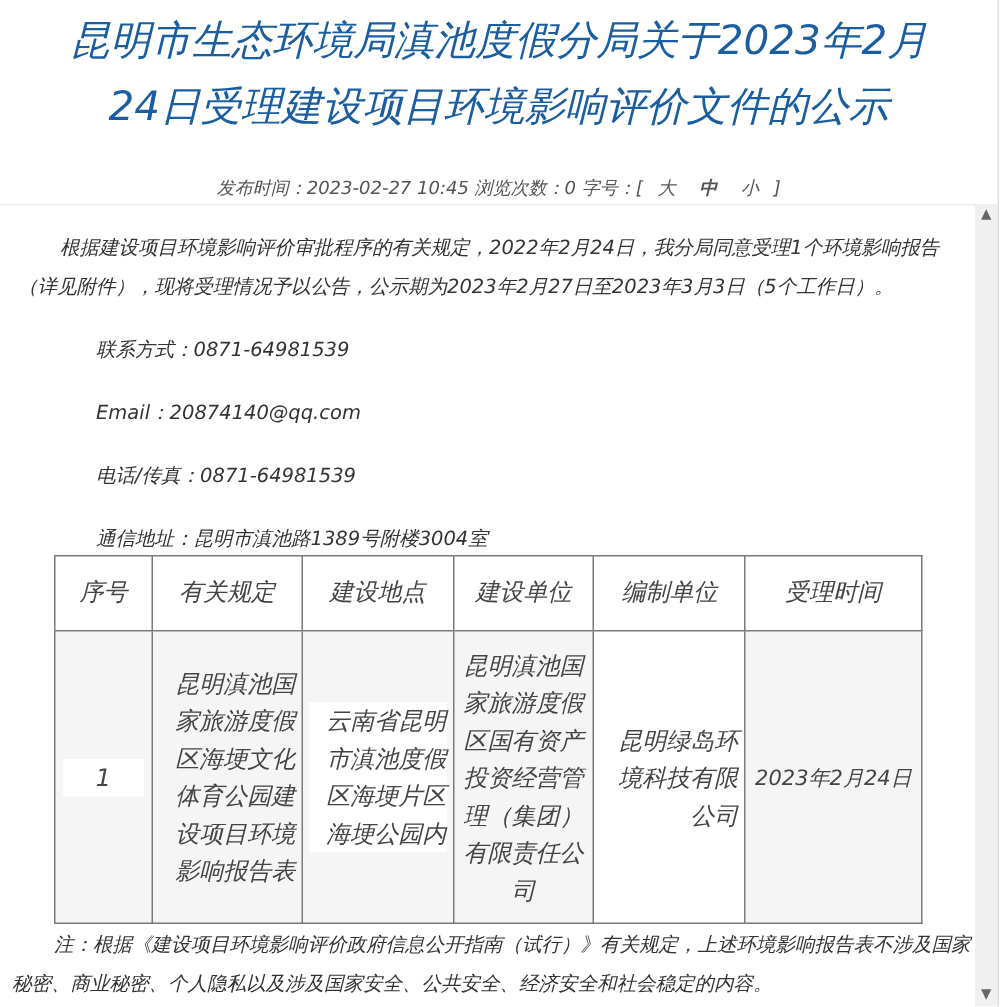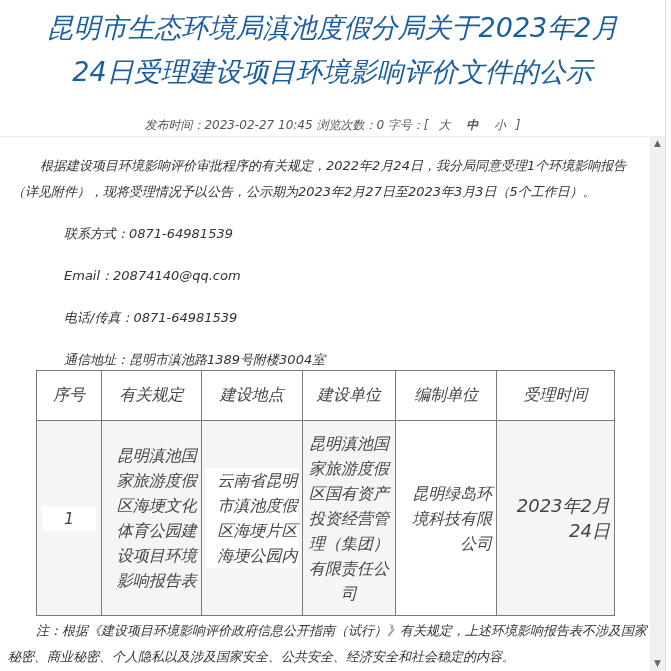--- a/index.html
+++ b/index.html
@@ -225,21 +225,21 @@
           <td>
             <span class="cell-text">云南省昆明市滇池度假区海埂片区海埂公园内</span>
           </td>
           <td>
             <span class="cell-text plain" style="text-align:center">昆明滇池国家旅游度假区国有资产投资经营管理（集团）有限责任公司</span>
           </td>
           <td class="white">
             <span class="cell-text">昆明绿岛环境科技有限公司</span>
           </td>
           <td>
-            <span class="cell-text plain" style="font-size:18px">2023年2月24日</span>
+            <span class="cell-text plain" style="font-size:14px">2023年2月24日</span>
           </td>
         </tr>
       </tbody>
     </table>
 
     <p class="note">注：根据《建设项目环境影响评价政府信息公开指南（试行）》有关规定，上述环境影响报告表不涉及国家秘密、商业秘密、个人隐私以及涉及国家安全、公共安全、经济安全和社会稳定的内容。</p>
   </div>
 
   <div class="scrollbar">
     <div class="scroll-arrow up">▲</div>

